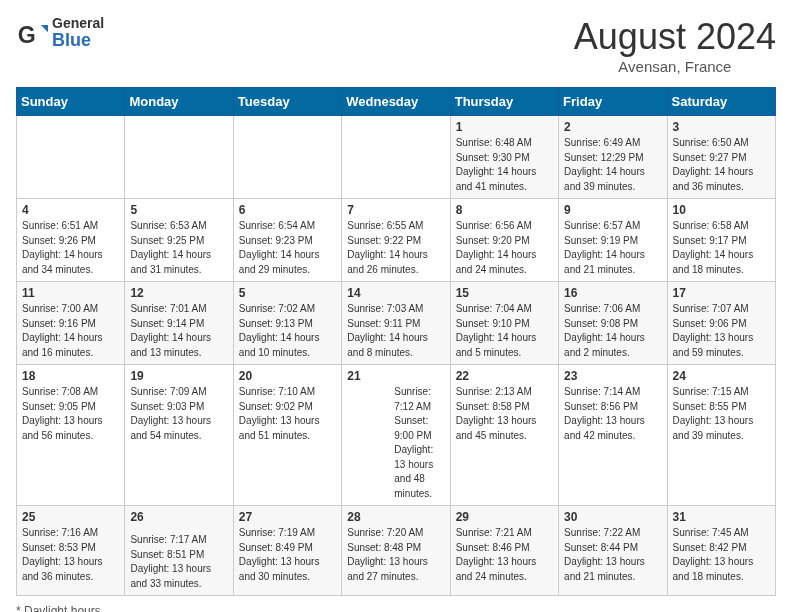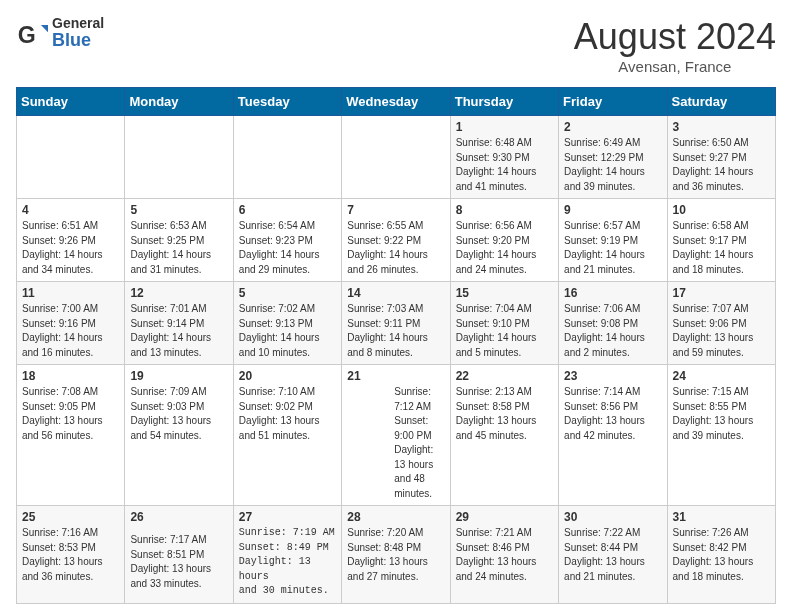--- a/index.html
+++ b/index.html
@@ -320,21 +320,21 @@
         </td>
         <td>
           <span class="day-number">26</span>
           <div class="day-info" style="white-space: pre-line; margin-top: 9px;">Sunrise: 7:17 AM
 Sunset: 8:51 PM
 Daylight: 13 hours
 and 33 minutes.</div>
         </td>
         <td>
           <span class="day-number">27</span>
-          <div class="day-info" style="white-space: pre-line; font-family: Liberation Mono, monospace;">Sunrise: 7:19 AM
+          <div class="day-info" style="white-space: pre-line;">Sunrise: 7:19 AM
 Sunset: 8:49 PM
 Daylight: 13 hours
 and 30 minutes.</div>
         </td>
         <td>
           <span class="day-number">28</span>
           <div class="day-info" style="white-space: pre-line;">Sunrise: 7:20 AM
 Sunset: 8:48 PM
 Daylight: 13 hours
 and 27 minutes.</div>
@@ -348,21 +348,21 @@
         </td>
         <td>
           <span class="day-number">30</span>
           <div class="day-info" style="white-space: pre-line;">Sunrise: 7:22 AM
 Sunset: 8:44 PM
 Daylight: 13 hours
 and 21 minutes.</div>
         </td>
         <td>
           <span class="day-number">31</span>
-          <div class="day-info" style="white-space: pre-line;">Sunrise: 7:26 AM
+          <div class="day-info" style="white-space: pre-line;">Sunrise: 7:45 AM
 Sunset: 8:42 PM
 Daylight: 13 hours
 and 18 minutes.</div>
         </td>
       </tr>
     </tbody>
 </table>
 
 <div class="footer-note">
   * <span>Daylight hours</span>

